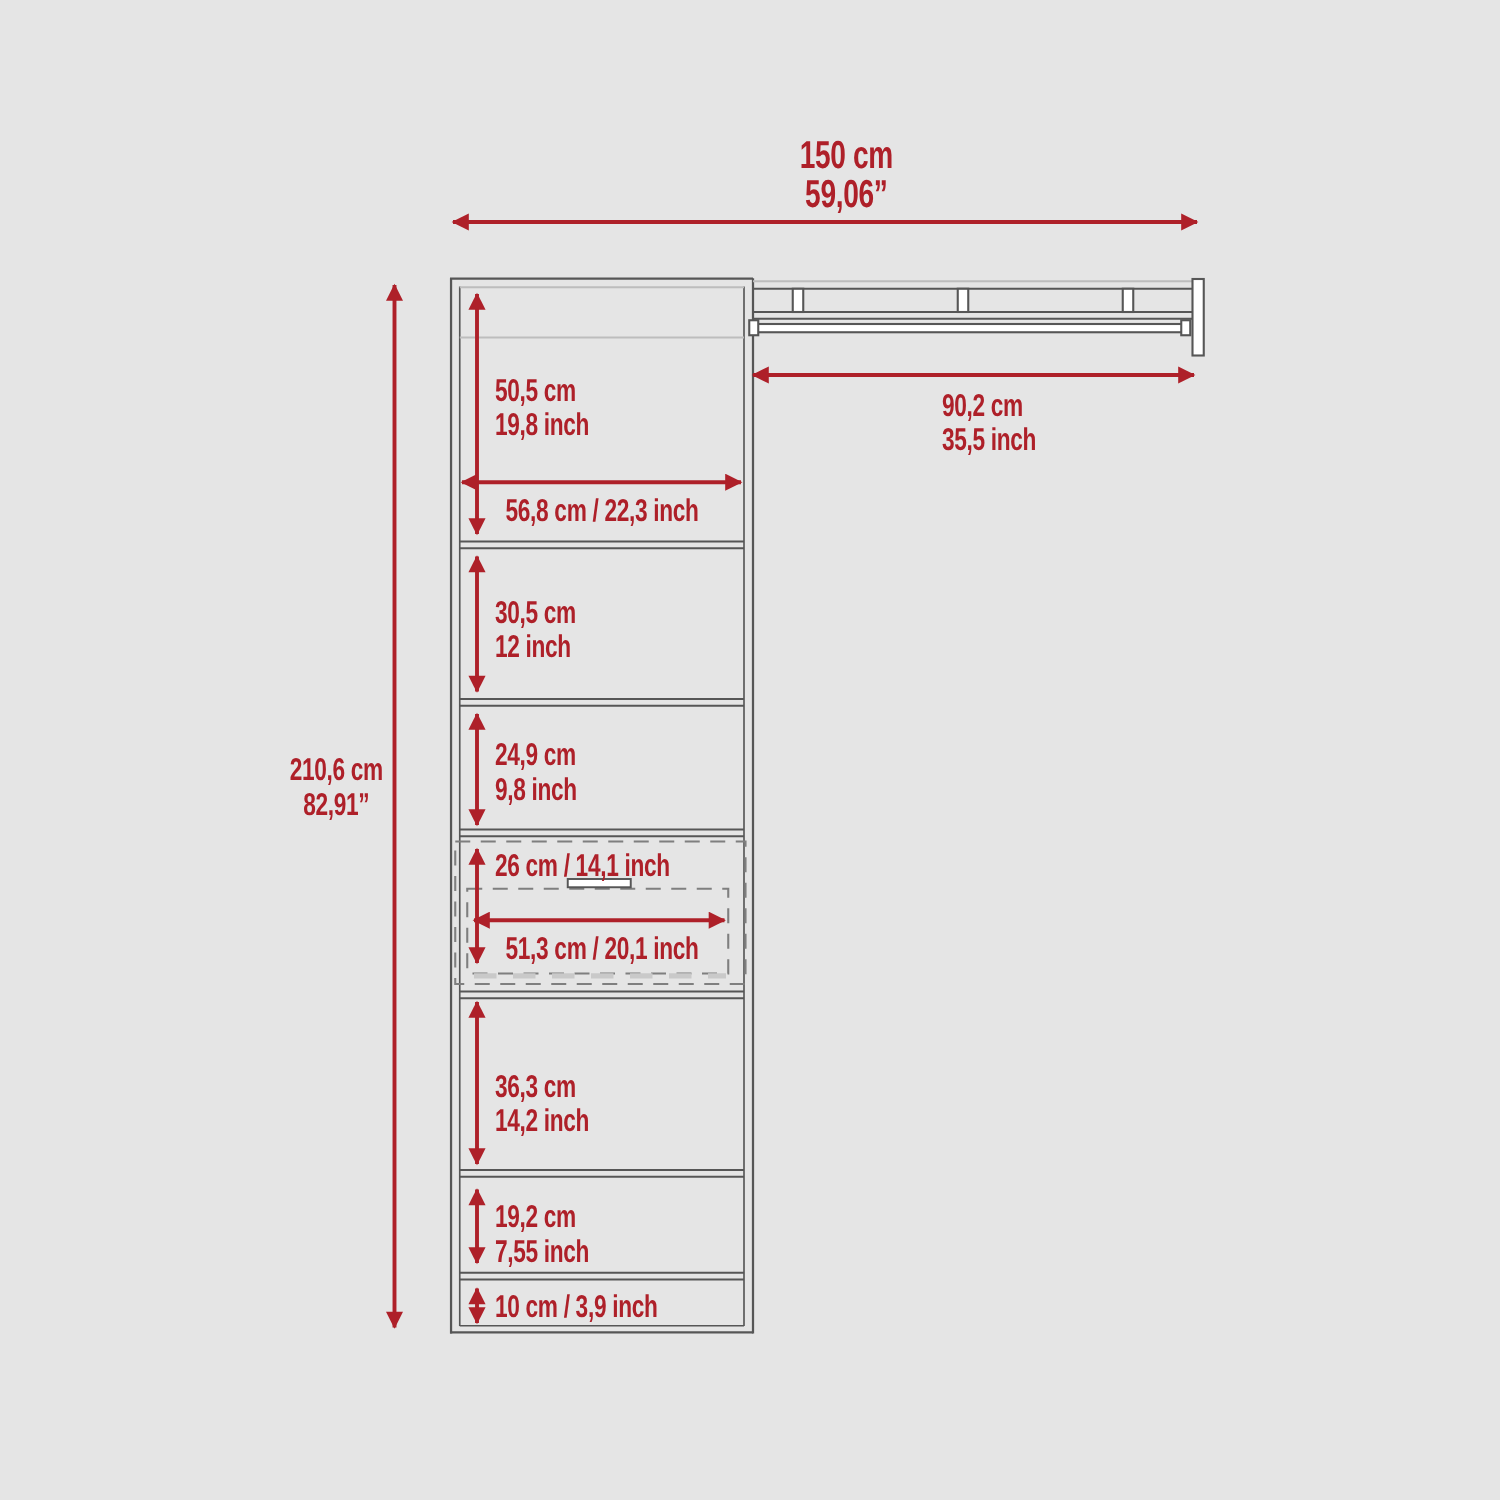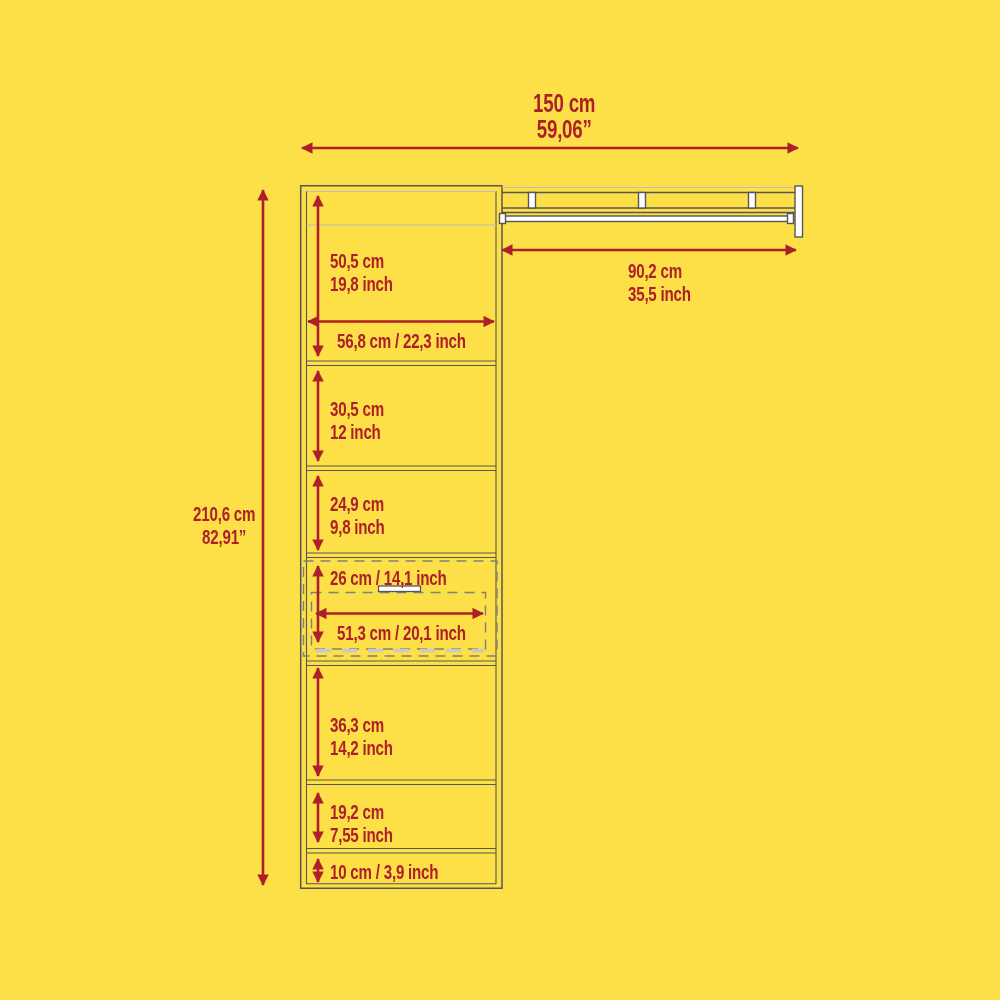--- a/index.html
+++ b/index.html
@@ -1,19 +1,19 @@
 <!DOCTYPE html>
 <html style="--dim-red: #ae2029;"><head>
 <meta charset="utf-8">
 <style>
   html,body{margin:0;padding:0;background:#ffffff;}
   .canvas{
     position:relative;
     width:1000px;height:1000px;
-    background:#fde047;
+    background:#e5e5e5;
     font-family:"Liberation Sans", sans-serif;
     overflow:hidden;
   }
   .canvas svg{position:absolute;left:0;top:0;}
   
   .dim-label{
     position:absolute;
     width:0;
     display:flex;
     color:var(--dim-red,#ae2029);

